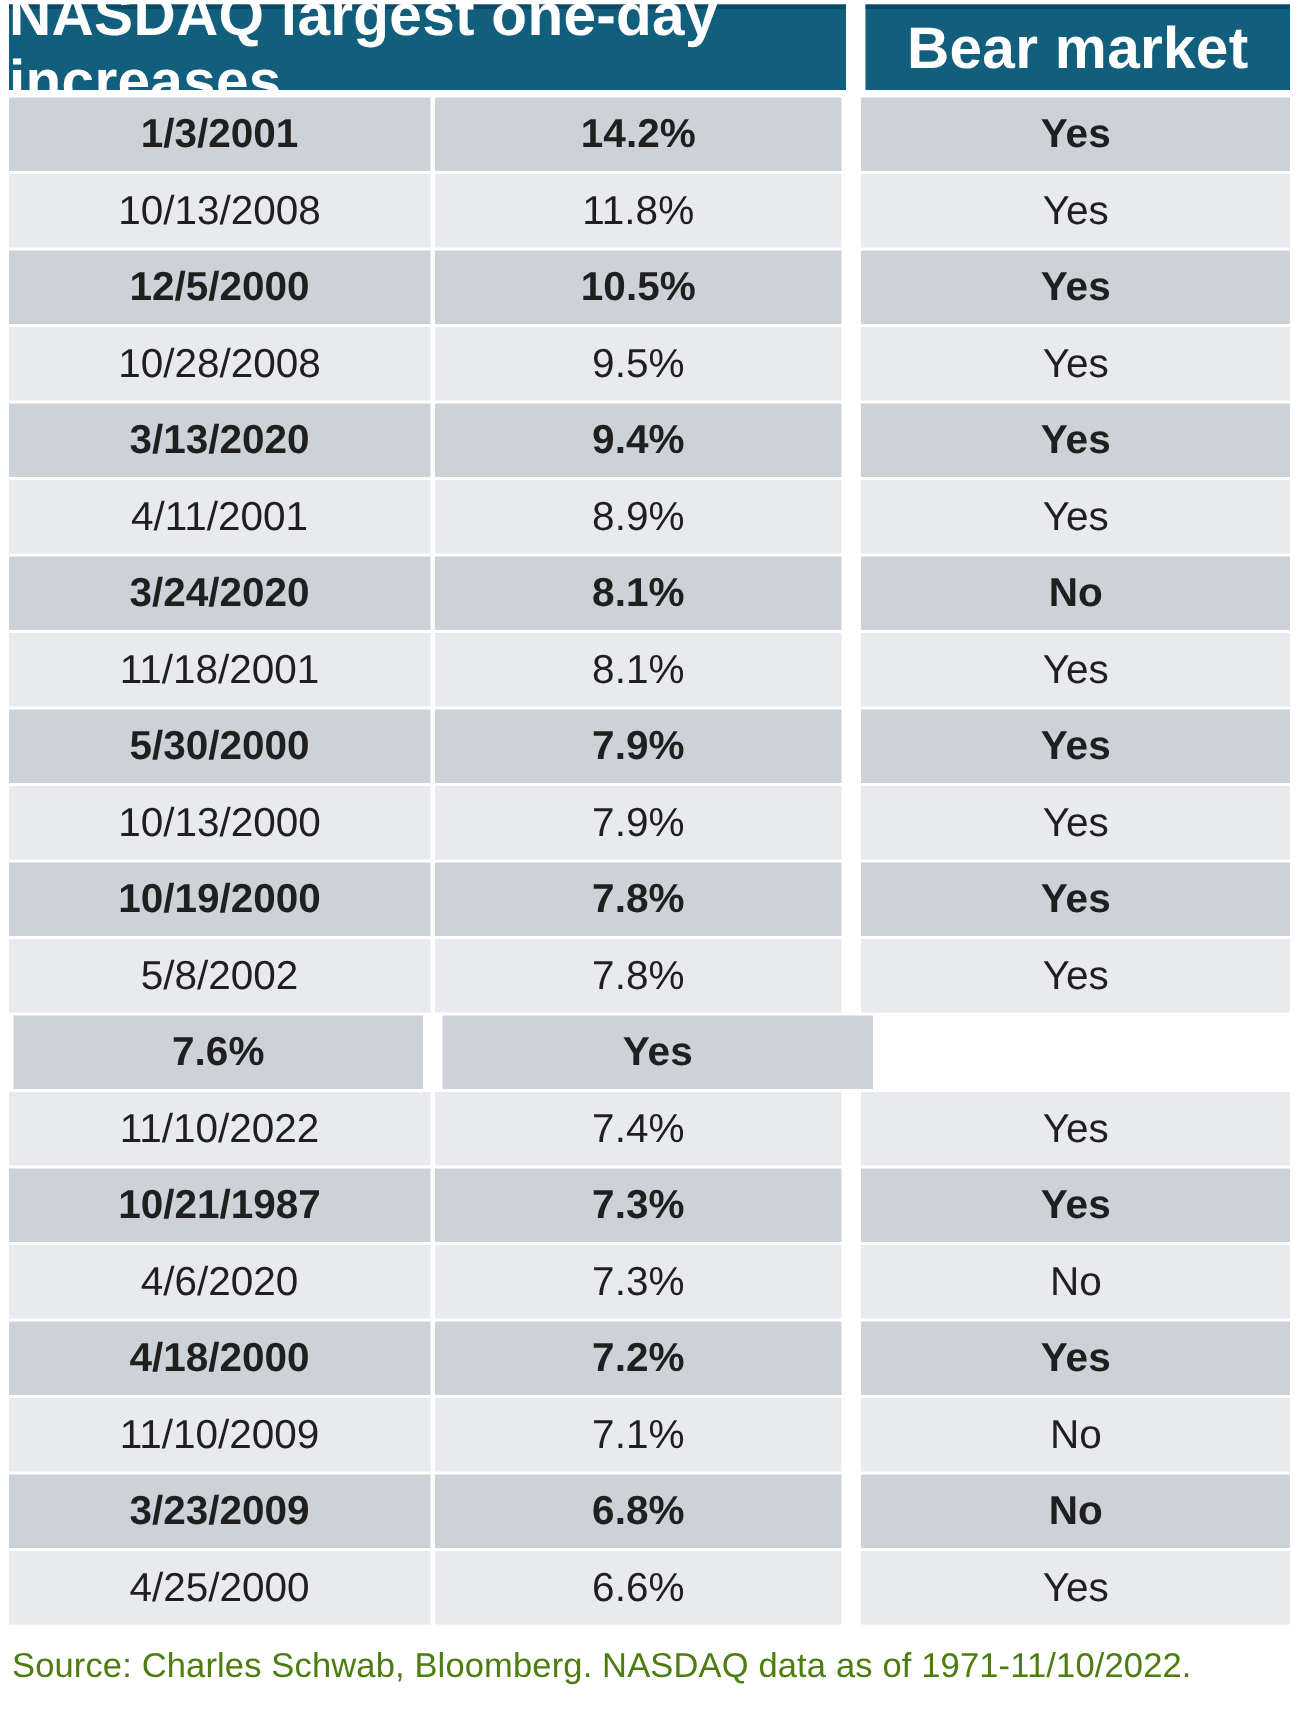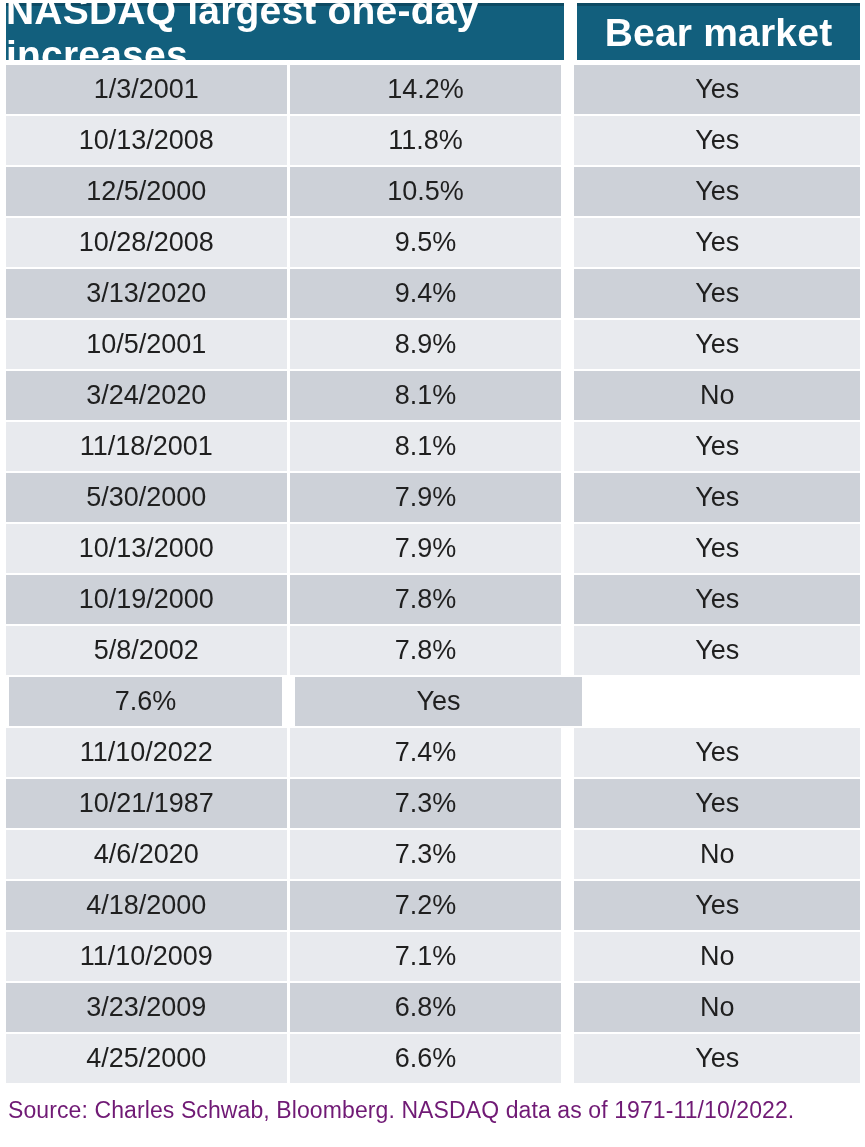--- a/index.html
+++ b/index.html
@@ -37,39 +37,39 @@
   }
   .th.main { width: 558px; }
   .th.bear { width: 283px; margin-left: 13px; }
   
   .tbody { display: block; }
   .tr {
     display: flex;
     height: 49px;
     margin-bottom: 2px;
   }
-  .tr.odd  .td { background: var(--row-odd,  #cdd1d8); }
+  .tr.odd  .td { background: var(--row-odd,  #cdd1d8); font-weight: bold; }
   .tr.even .td { background: var(--row-even, #e8eaee); }
   .td {
     display: flex;
     align-items: center;
     justify-content: center;
     font-size: 27px;
     color: var(--body-text, #1f1f1f);
     box-sizing: border-box;
   }
   .td.date { width: 282px; }
   .td.pct  { width: 273px; margin-left: 3px; }
   .td.bear { width: 287px; margin-left: 13px; }
   
   .source {
     margin-top: 14px;
     padding-left: 2px;
     font-size: 23px;
-    color: #701a75;
+    color: #4d7c0f;
     letter-spacing: 0.1px;
   }
 </style>
 </head>
 <body>
 
 <div class="page">
 
   <div class="thead">
     <div class="th main">NASDAQ largest one-day increases</div>
@@ -96,21 +96,21 @@
         <div class="td date">10/28/2008</div>
         <div class="td pct">9.5%</div>
         <div class="td bear">Yes</div>
       </div>
       <div class="tr odd">
         <div class="td date">3/13/2020</div>
         <div class="td pct">9.4%</div>
         <div class="td bear">Yes</div>
       </div>
       <div class="tr even">
-        <div class="td date">10/5/2001</div>
+        <div class="td date">4/11/2001</div>
         <div class="td pct">8.9%</div>
         <div class="td bear">Yes</div>
       </div>
       <div class="tr odd">
         <div class="td date">3/24/2020</div>
         <div class="td pct">8.1%</div>
         <div class="td bear">No</div>
       </div>
       <div class="tr even">
         <div class="td date">11/18/2001</div>

